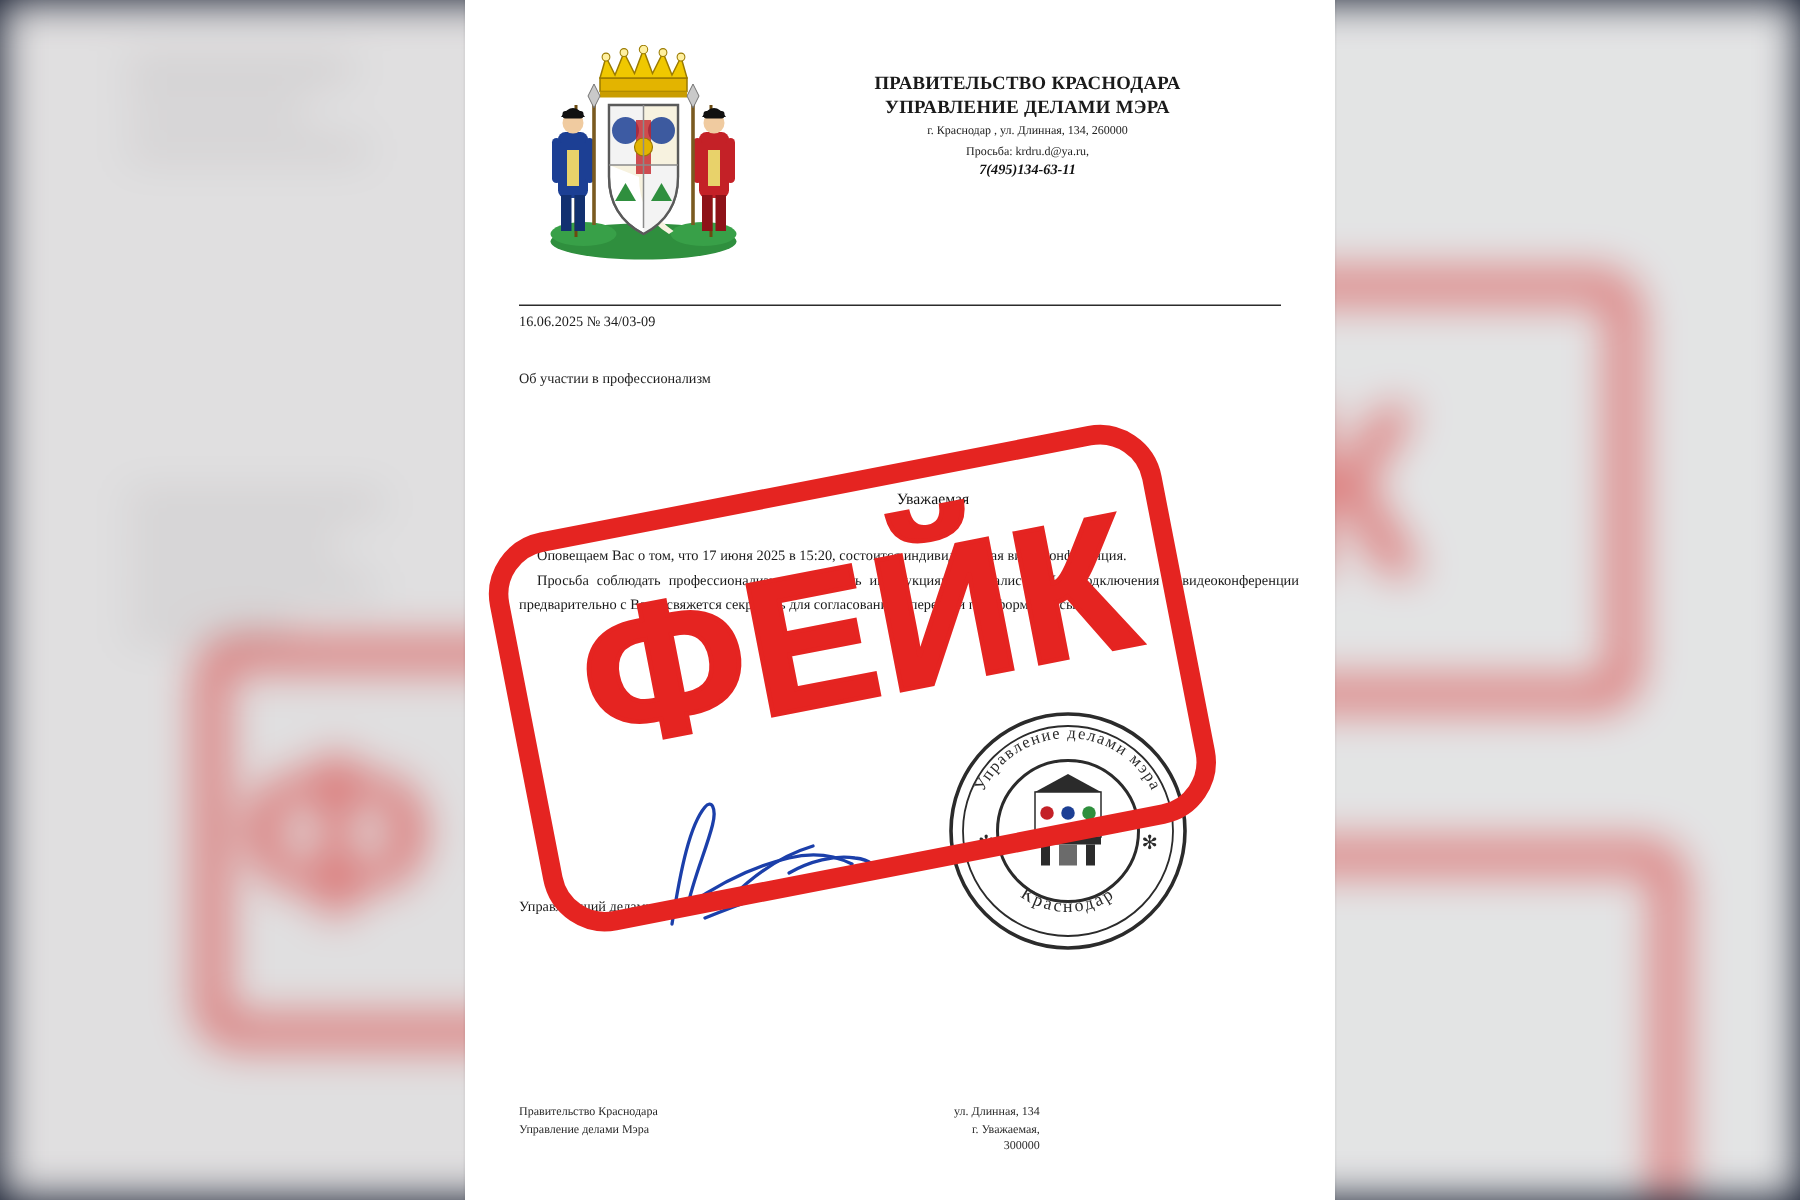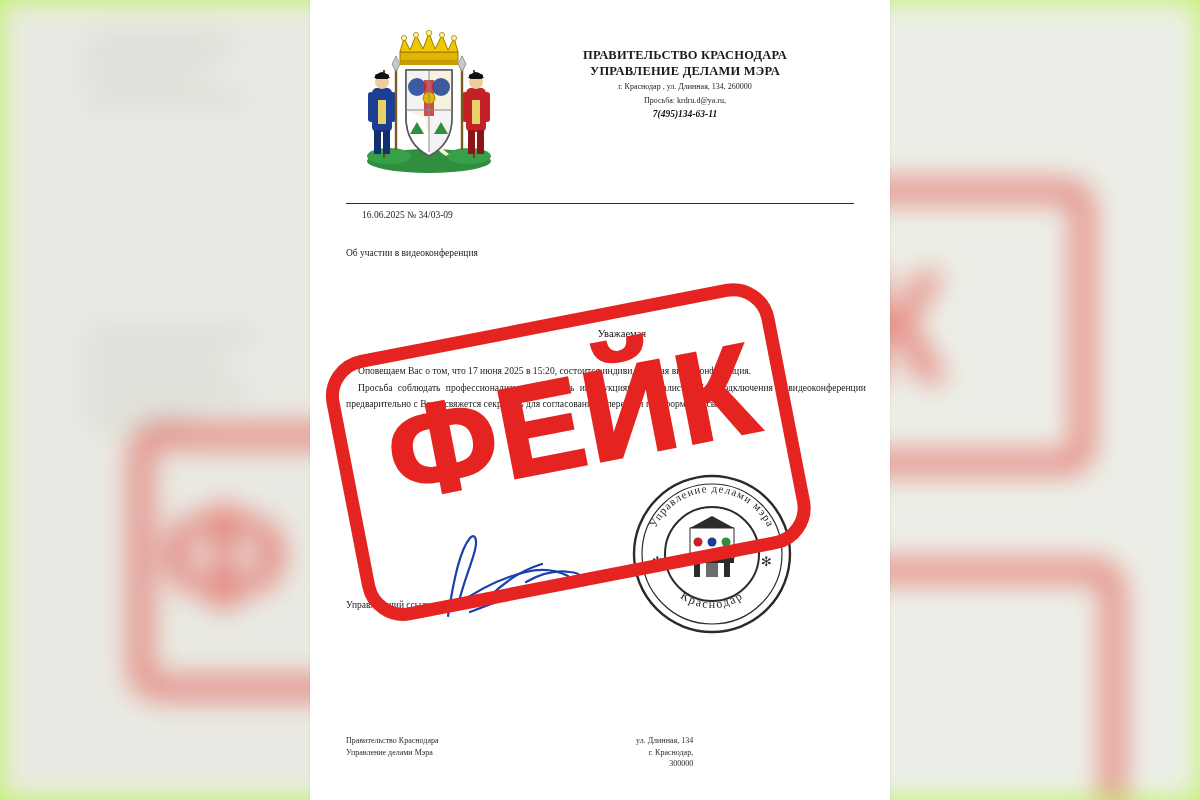--- a/index.html
+++ b/index.html
@@ -12,21 +12,21 @@
     height: 800px;
     overflow: hidden;
     font-family: "Liberation Serif", serif;
   }
 
   #stage {
     position: relative;
     width: 1200px;
     height: 800px;
     overflow: hidden;
-    background: #bef264;
+    background: #0f172a;
   }
 
   
   .bg-blur {
     position: absolute;
     top: 0;
     bottom: 0;
     overflow: hidden;
     filter: blur(14px);
     opacity: 0.95;
@@ -125,21 +125,20 @@
     top: 203px;
     border-top: 1px solid #2b2b2b;
   }
 
   .doc-ref {
     position: absolute;
     left: 36px;
     top: 210px;
     font-size: 9.5px;
     color: #1c1c1c;
-    margin-left: 16px;
   }
 
   .doc-subject {
     position: absolute;
     left: 36px;
     top: 248px;
     font-size: 9.5px;
     color: #1c1c1c;
   }
 
@@ -342,21 +341,21 @@
         <div class="org-title">УПРАВЛЕНИЕ ДЕЛАМИ МЭРА</div>
         <div class="org-sub">г. Краснодар , ул. Длинная, 134, 260000</div>
         <div class="org-sub">Просьба: krdru.d@ya.ru,</div>
         <div class="org-phone">7(495)134-63-11</div>
       </div>
     </div>
 
     <div class="hr-line"></div>
 
     <div class="doc-ref">16.06.2025 № 34/03-09</div>
-    <div class="doc-subject">Об участии в видеоконференция</div>
+    <div class="doc-subject">Об участии в профессионализм</div>
 
     <div class="salutation">Уважаемая</div>
 
     <div class="body-text">
       <p>Оповещаем Вас о том, что 17 июня 2025 в 15:20, состоится индивидуальная видеоконференция.</p>
       <p>Просьба соблюдать профессионализм и следовать инструкциям специалиста. Для подключения к видеоконференции предварительно с Вами свяжется секретарь для согласования и передачи платформы и ссылки.</p>
     </div>
 
     <div class="signature">
       <svg viewBox="0 0 190 110" width="190" height="110" aria-hidden="true">
@@ -397,30 +396,30 @@
           <circle cx="84" cy="72" r="4.5" fill="#1c3f94"></circle>
           <circle cx="98" cy="72" r="4.5" fill="#2f8f3e"></circle>
           <rect x="62" y="88" width="44" height="5" fill="#2b2b2b"></rect>
           <rect x="66" y="93" width="6" height="14" fill="#2b2b2b"></rect>
           <rect x="96" y="93" width="6" height="14" fill="#2b2b2b"></rect>
           <rect x="78" y="93" width="12" height="14" fill="#6b6b6b"></rect>
         </g>
       </svg>
     </div>
 
-    <div class="sign-name">Управляющий ссылки</div>
+    <div class="sign-name">Управляющий делами</div>
 
     <div class="footer">
       <div class="f-left">
         <div>Правительство Краснодара</div>
         <div>Управление делами Мэра</div>
       </div>
       <div class="f-right">
         <div>ул. Длинная, 134</div>
-        <div>г. Краснодар,</div>
+        <div>г. Уважаемая,</div>
         <div>300000</div>
       </div>
     </div>
   </div>
 
   <div id="fake-stamp">
     <div class="frame"></div>
     <div class="word">ФЕЙК</div>
   </div>
 

